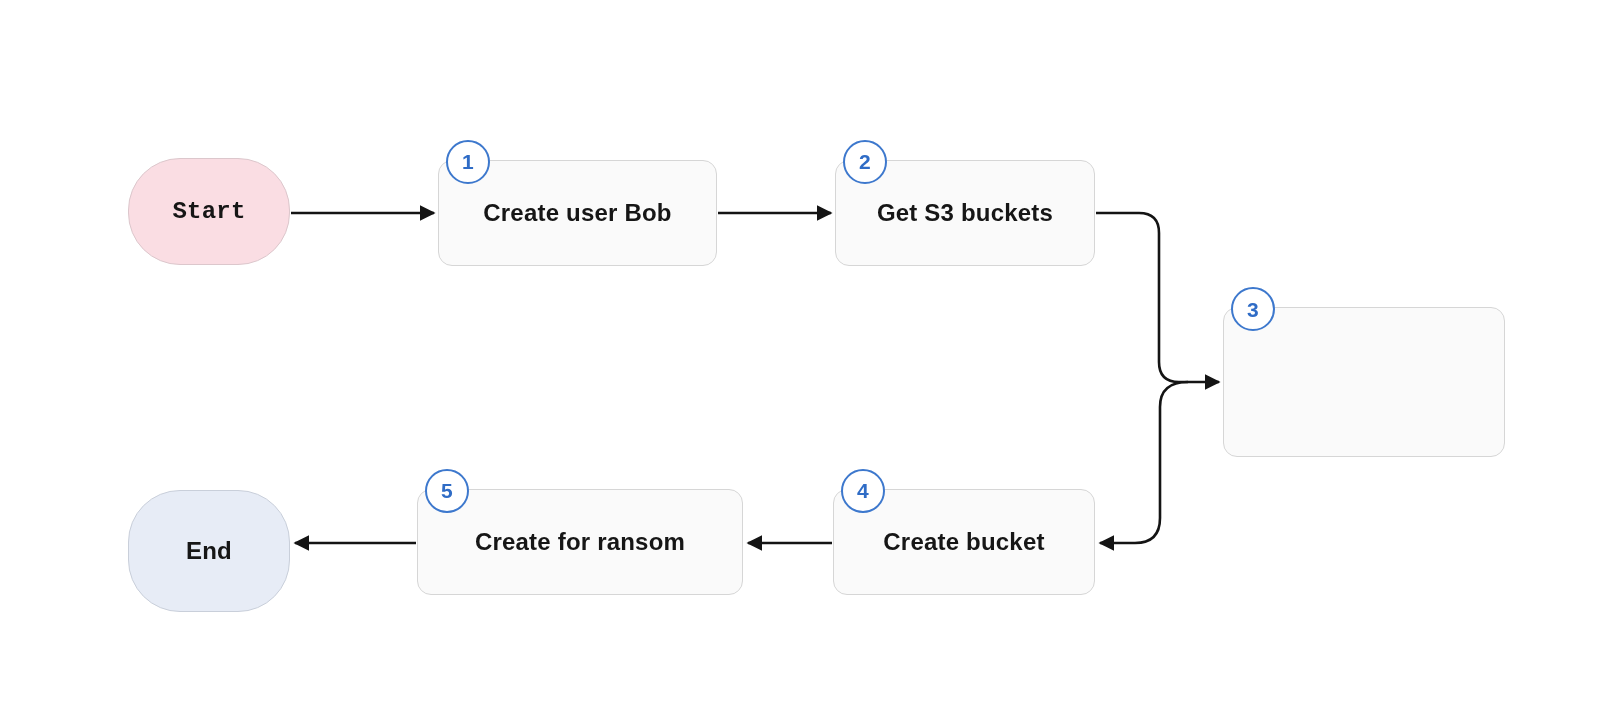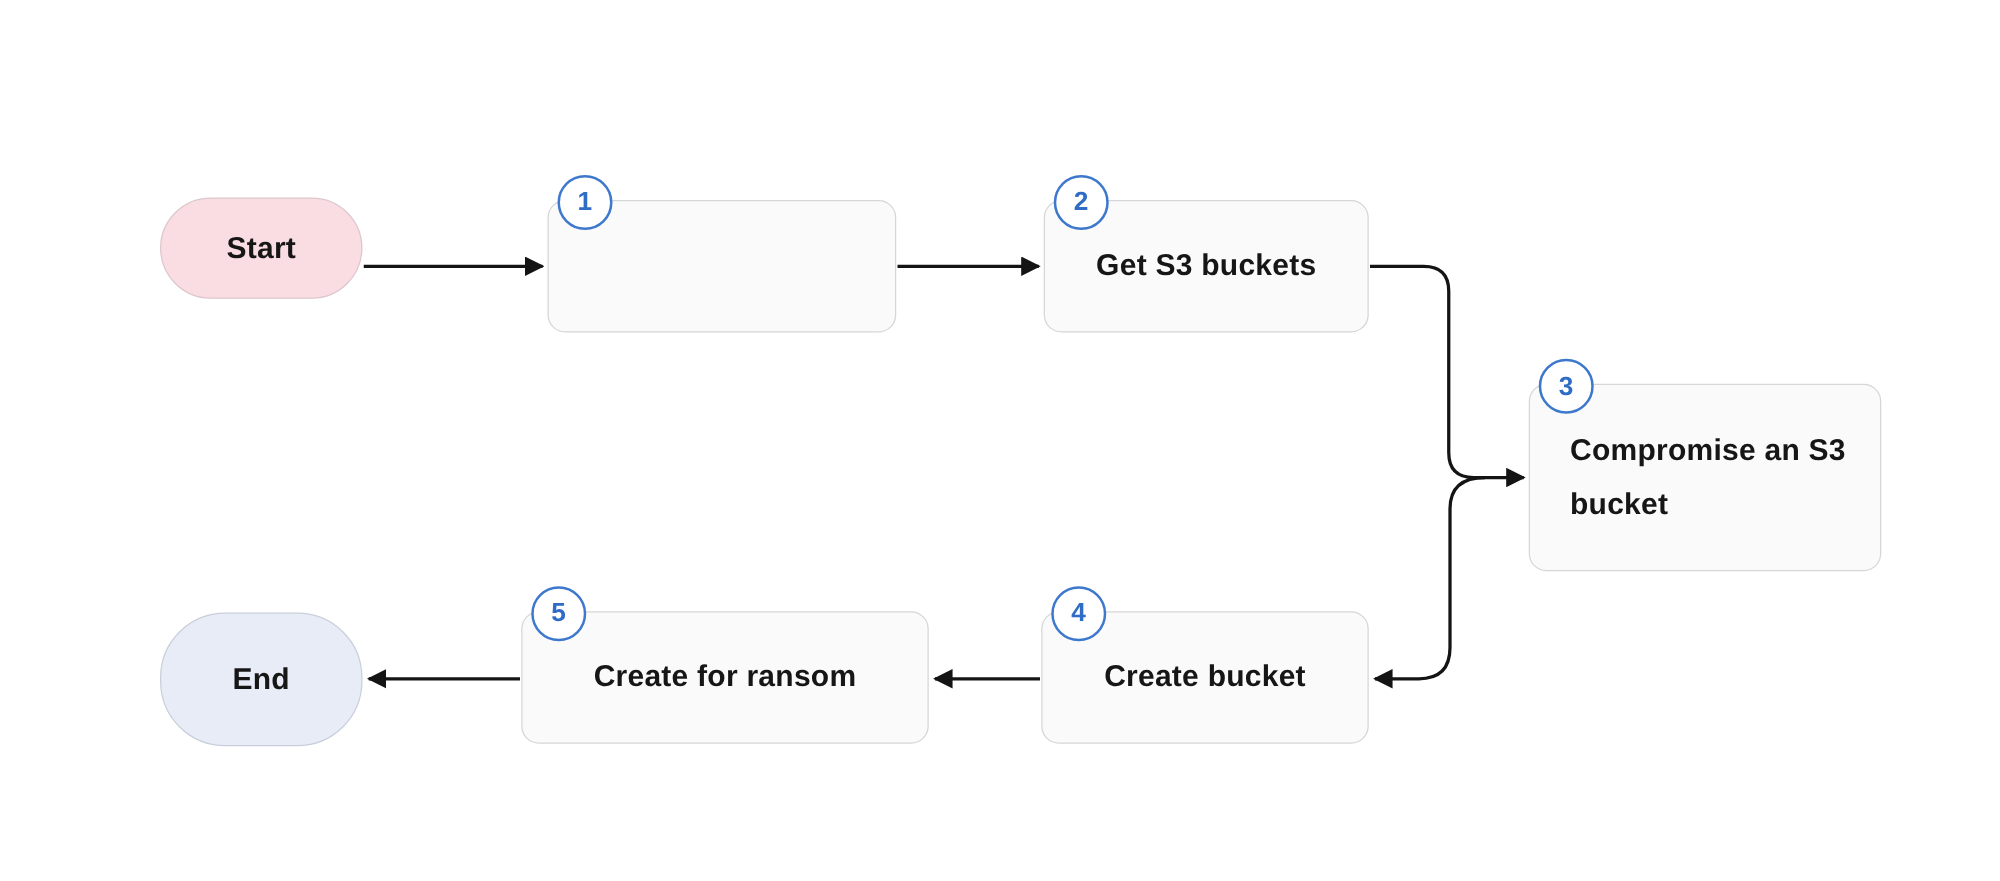--- a/index.html
+++ b/index.html
@@ -63,34 +63,34 @@
     border-radius: 50%;
     display: flex;
     align-items: center;
     justify-content: center;
     font-size: 21px;
     font-weight: 700;
     color: var(--badge-text, #2f6cc6);
     z-index: 3;
   }
   
-  #node-start { left: 128px; top: 158px; width: 162px; height: 81px; }
+  #node-start { left: 128px; top: 158px; width: 162px; height: 107px; font-family: Liberation Mono, monospace; }
   #node-step1 { left: 438px; top: 160px; width: 279px; height: 106px; }
   #node-step2 { left: 835px; top: 160px; width: 260px; height: 106px; }
   #node-step3 {
     left: 1223px; top: 307px; width: 282px; height: 150px;
     justify-content: flex-start;
     padding-left: 32px;
     padding-right: 16px;
     text-align: left;
     line-height: 43px;
   }
   #node-step4 { left: 833px; top: 489px; width: 262px; height: 106px; }
   #node-step5 { left: 417px; top: 489px; width: 326px; height: 106px; }
-  #node-end   { left: 128px; top: 490px; width: 162px; height: 107px; }
+  #node-end   { left: 128px; top: 490px; width: 162px; height: 122px; }
 
   .edge {
     fill: none;
     stroke: var(--edge-color, #141414);
     stroke-width: 2.6px;
   }
 </style>
 </head>
 <body>
 
@@ -109,30 +109,30 @@
     <path class="edge" d="M 832 543 H 748" marker-end="url(#arrow)"></path>
     <path class="edge" d="M 416 543 H 295" marker-end="url(#arrow)"></path>
   </svg>
 
   <div id="node-start" class="node terminal start">
     <span>Start</span>
   </div>
 
   <div id="node-step1" class="node process">
     <span class="badge">1</span>
+    <span>Create user Bob</span>
   </div>
 
   <div id="node-step2" class="node process">
     <span class="badge">2</span>
     <span>Get S3 buckets</span>
   </div>
 
   <div id="node-step3" class="node process">
     <span class="badge">3</span>
-    <span>Compromise an S3 bucket</span>
   </div>
 
   <div id="node-step4" class="node process">
     <span class="badge">4</span>
     <span>Create bucket</span>
   </div>
 
   <div id="node-step5" class="node process">
     <span class="badge">5</span>
     <span>Create for ransom</span>

